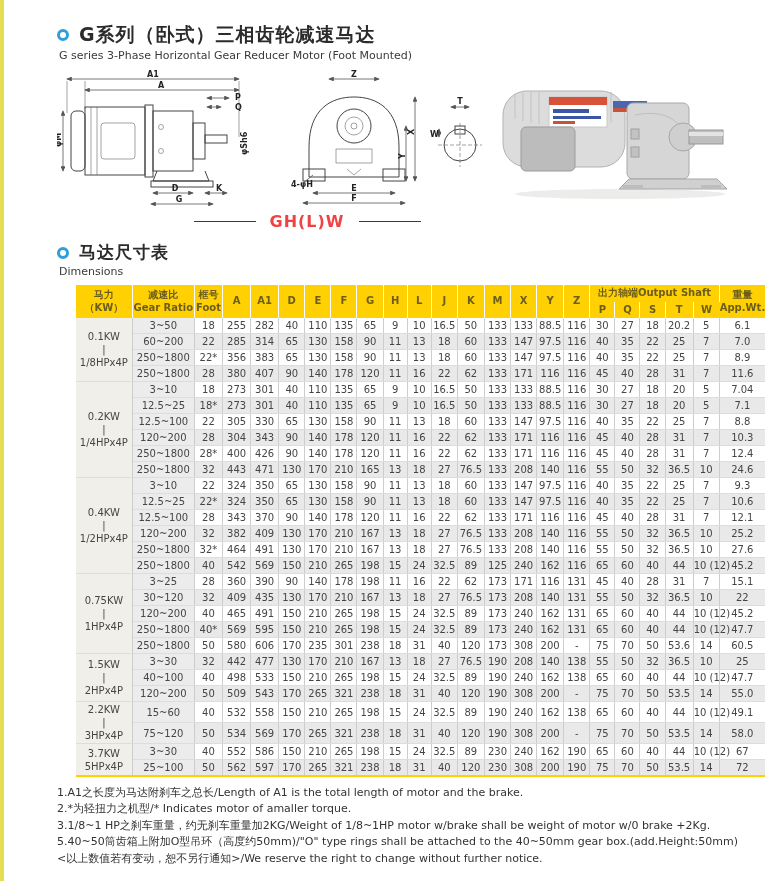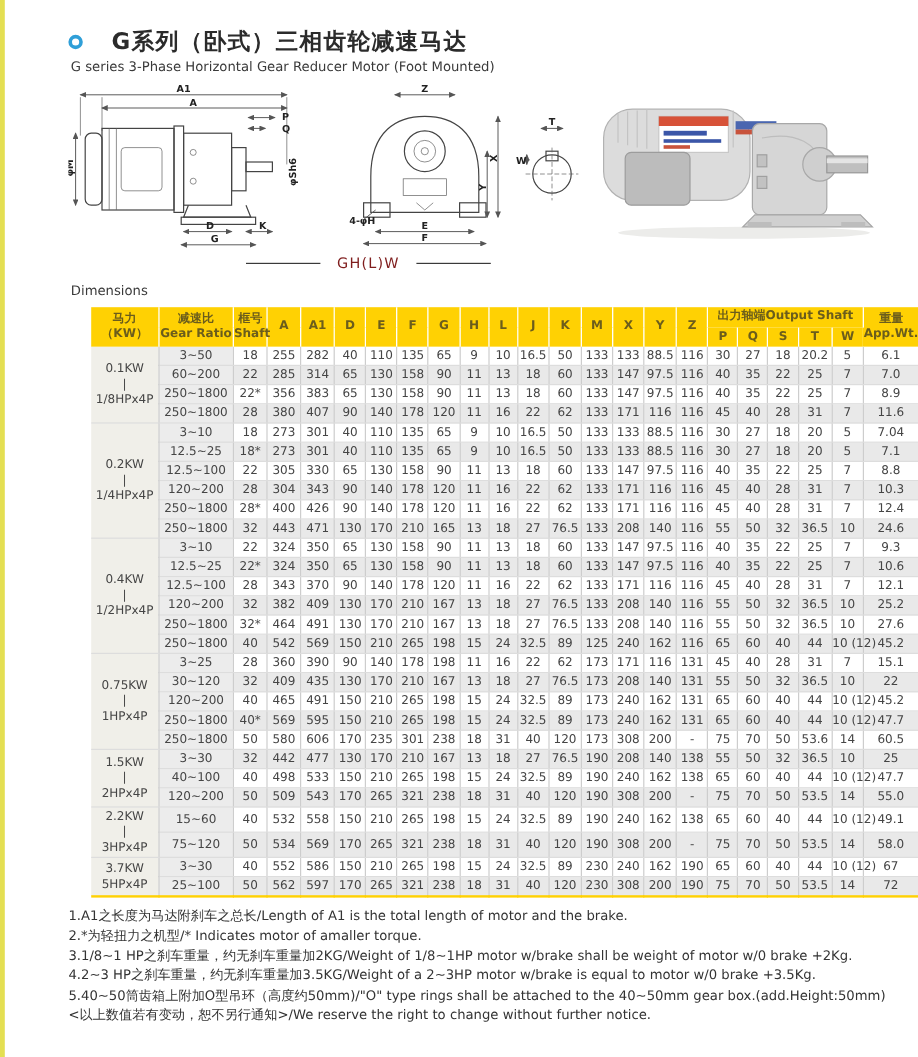--- a/index.html
+++ b/index.html
@@ -10,36 +10,36 @@
   }
   *{box-sizing:border-box;}
   html,body{margin:0;padding:0;}
   body{
     width:765px;height:881px;background:#ffffff;position:relative;overflow:hidden;
     font-family:"DejaVu Sans","Liberation Sans",sans-serif;color:#333;
   }
   .left-stripe{position:absolute;left:0;top:0;width:4px;height:881px;background:var(--stripe-yellow);}
   .content{margin-left:57px;width:697px;padding-top:22px;}
 
-  .section-header{display:flex;align-items:center;gap:24px;}
+  .section-header{display:flex;align-items:center;gap:10px;}
   .bullet{width:12px;height:12px;border-radius:50%;border:3.5px solid var(--bullet-blue);background:#fff;flex:0 0 auto;}
   .title-zh{font-size:19px;font-weight:bold;color:#2b2b2b;margin:0;letter-spacing:1px;}
   .title2-zh{font-size:17px;font-weight:bold;color:#2b2b2b;margin:0;letter-spacing:1px;}
   .subtitle{font-size:11px;color:#3a3a3a;margin:1px 0 0 2px;}
 
   .diagrams{display:flex;align-items:center;gap:6px;margin-top:6px;height:142px;}
   .diagrams svg{flex:0 0 auto;}
   .dim-line{stroke:#555;stroke-width:0.8;fill:none;}
   .draw{stroke:#444;stroke-width:1;fill:none;}
   .draw-thin{stroke:#666;stroke-width:0.6;fill:none;}
   .dim-text{font-size:8px;fill:#222;font-weight:bold;}
 
   .model-caption{display:flex;align-items:center;justify-content:center;gap:14px;width:500px;margin:2px 0 10px 0;}
   .model-caption .rule{width:62px;height:0;border-top:1.5px solid #3a3a3a;}
-  .model-name{font-size:12px;font-weight:normal;color:#7f1d1d;letter-spacing:1px;}
+  .model-name{font-size:16px;font-weight:bold;color:#ef4444;letter-spacing:1px;}
 
   table.dim-table{border-collapse:collapse;table-layout:fixed;width:690px;margin-top:7px;border-bottom:2px solid var(--header-yellow);margin-left:19px;}
   table.dim-table th{
     background:var(--header-yellow);color:#6b5d1c;font-size:10px;font-weight:bold;
     border-right:1px solid #fff;padding:2px 0;text-align:center;line-height:1.25;
   }
   table.dim-table th:last-child{border-right:none;}
   table.dim-table td{
     font-size:10px;color:#454545;text-align:center;padding:1px 0;line-height:1.3;
     border-right:1px solid #cdcdcd;border-bottom:1px solid #ddd;white-space:nowrap;background:#fff;
@@ -202,20 +202,24 @@
       <rect x="206" y="110" width="20" height="4" fill="#bdbdbd"></rect>
     </svg>
   </div>
 
   <div class="model-caption">
     <span class="rule"></span>
     <span class="model-name">GH(L)W</span>
     <span class="rule"></span>
   </div>
 
+  <div class="section-header">
+    <span class="bullet"></span>
+    <h2 class="title2-zh">马达尺寸表</h2>
+  </div>
   <div class="subtitle">Dimensions</div>
 
   <table class="dim-table">
     <colgroup>
         <col style="width: 56px;">
         <col style="width: 62px;">
         <col style="width: 28px;">
         <col style="width: 28px;">
         <col style="width: 28px;">
         <col style="width: 26px;">
@@ -242,21 +246,21 @@
           <th rowspan="2">
             <div>马力</div>
             <div>（KW）</div>
           </th>
           <th rowspan="2">
             <div>减速比</div>
             <div>Gear Ratio</div>
           </th>
           <th rowspan="2">
             <div>框号</div>
-            <div>Shaft</div>
+            <div>Foot</div>
           </th>
           <th rowspan="2">A</th>
           <th rowspan="2">A1</th>
           <th rowspan="2">D</th>
           <th rowspan="2">E</th>
           <th rowspan="2">F</th>
           <th rowspan="2">G</th>
           <th rowspan="2">H</th>
           <th rowspan="2">L</th>
           <th rowspan="2">J</th>
@@ -986,17 +990,16 @@
           <td class="c-w">14</td>
           <td>72</td>
         </tr>
       </tbody>
   </table>
 
   <div class="footnotes">
     <p>1.A1之长度为马达附刹车之总长/Length of A1 is the total length of motor and the brake.</p>
     <p>2.*为轻扭力之机型/* Indicates motor of amaller torque.</p>
     <p>3.1/8~1 HP之刹车重量，约无刹车重量加2KG/Weight of 1/8~1HP motor w/brake shall be weight of motor w/0 brake +2Kg.</p>
-    <p>4.2~3 HP之刹车重量，约无刹车重量加3.5KG/Weight of a 2~3HP motor w/brake is equal to motor w/0 brake +3.5Kg.</p>
     <p>5.40~50筒齿箱上附加O型吊环（高度约50mm)/"O" type rings shall be attached to the 40~50mm gear box.(add.Height:50mm)</p>
     <p>&lt;以上数值若有变动，恕不另行通知&gt;/We reserve the right to change without further notice.</p>
   </div>
 </div>
 
 </body></html>

